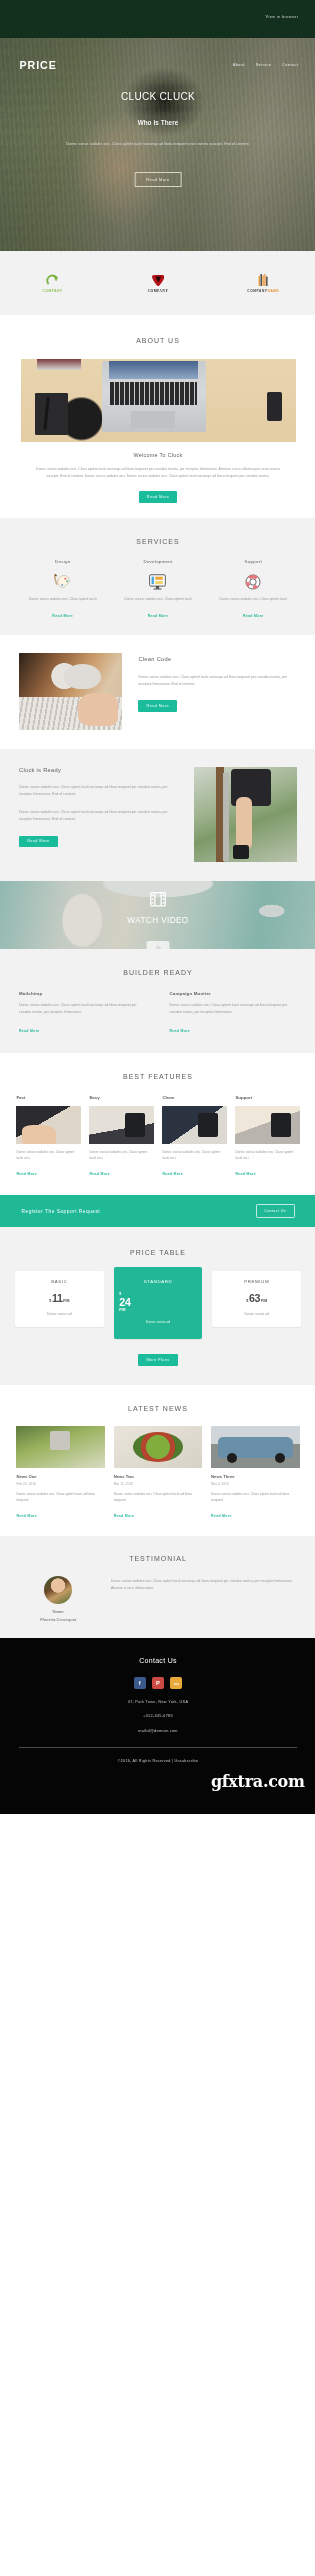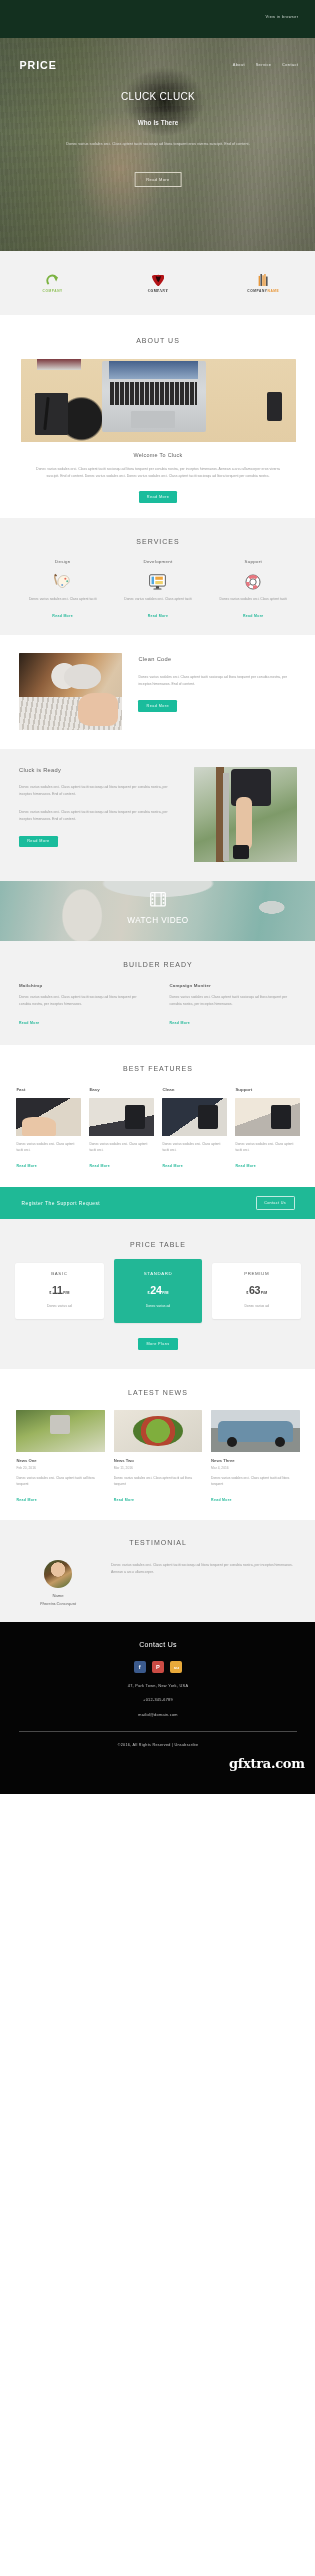--- a/index.html
+++ b/index.html
@@ -172,21 +172,21 @@
     background:linear-gradient(160deg,#cfd6cb 0%, #9fb38f 38%, #7e9a69 58%, #b9c4ae 100%);
   }
   .ready-img .post { position:absolute; left:21.5px; top:0; width:8.2px; height:95px; background:#7b5a3a; }
   .ready-img .ladder { position:absolute; left:29px; top:6.3px; width:5.7px; height:88px; background:#b9b9b4; }
   .ready-img .leg { position:absolute; left:42px; top:30px; width:16.4px; height:53px; background:#e6c3a3; border-radius:6.3px; }
   .ready-img .skirt { position:absolute; left:37px; top:2.5px; width:40px; height:37px; background:#26262b; border-radius:3.8px; }
   .ready-img .boot { position:absolute; left:39px; bottom:2.5px; width:16.4px; height:14px; background:#1d1d20; border-radius:2.5px; }
 
   
   .video {
-    height:60px; position:relative; overflow:hidden;
+    height:68px; position:relative; overflow:hidden;
     background:linear-gradient(100deg,#9cc8bf 0%, #d6ded5 22%, #e7e3d6 40%, #bcd6cc 62%, #8fc3b9 82%, #a9cfc6 100%);
   }
   .video::before {
     content:""; position:absolute; inset:0;
     background:
       radial-gradient(ellipse 33px 44px at 26% 58%, #f3f0e8 0 58%, rgba(243,240,232,0) 62%),
       radial-gradient(ellipse 76px 19px at 50% 4%, #eef1ee 0 70%, rgba(238,241,238,0) 74%),
       radial-gradient(ellipse 17.7px 8.8px at 86% 44%, #dfe6e2 0 70%, rgba(223,230,226,0) 74%);
   }
   .video::after{ content:""; position:absolute; inset:0; background:rgba(40,50,48,.10); }
@@ -247,21 +247,21 @@
   .price-card {
     flex:1; background:#ffffff; border-radius:1.9px; text-align:center;
     padding:8.8px 5px 10px; box-shadow:0 0.6px 1.3px rgba(0,0,0,.06);
   }
   .price-card.featured {
     background:#22b796; color:#ffffff; padding:12px 5px 14px; margin-top:-3.2px;
   }
   .p-name { font-size:4.4px; letter-spacing:0.6px; color:#5d5d5d; }
   .price-card.featured .p-name { color:#ffffff; }
   .p-amount { margin-top:7.6px; color:#4c4c4c; display:flex; align-items:baseline; justify-content:center; }
-  .price-card.featured .p-amount { color:#ffffff; }
+  .price-card.featured .p-amount { color:#ffffff;flex-direction:column; }
   .p-cur { font-size:3.8px; font-weight:bold; margin-right:0.6px; }
   .p-val { font-size:10.7px; font-weight:bold; letter-spacing:-0.3px; }
   .p-per { font-size:3.5px; font-weight:bold; margin-left:0.6px; }
   .p-feat { font-size:3.4px; line-height:6.3px; color:#9a9a9a; margin-top:7px; }
   .price-card.featured .p-feat { color:#e4f7f1; }
   .more-plans-wrap { text-align:center; margin-top:12.6px; }
 
   
   .news { background:#ffffff; padding:20px 16.4px 17.7px; }
   .news-row { display:flex; gap:8.8px; margin-top:14px; }
@@ -298,21 +298,21 @@
   .footer-h { font-size:7px; color:#ffffff; letter-spacing:0.3px; }
   .social { display:flex; gap:6.3px; justify-content:center; margin-top:12.6px; }
   .social span {
     width:12px; height:12px; border-radius:1.9px; color:#ffffff;
     font-size:5.7px; font-weight:bold; display:flex; align-items:center; justify-content:center;
   }
   .footer-line { font-size:3.8px; color:#c9c9c9; margin-top:10.7px; letter-spacing:0.3px; }
   .footer-div { width:278px; height:0.6px; background:#4a4a4a; margin:14px auto 0; }
   .footer-copy { font-size:3.7px; color:#c9c9c9; margin-top:11.4px; letter-spacing:0.3px; }
   .watermark {
-    text-align:right; padding:8.8px 11.4px 6.3px; font-size:13px; font-weight:bold;
+    text-align:right; padding:8.8px 11.4px 6.3px; font-size:16px; font-weight:bold;
     color:#ffffff; font-family:"DejaVu Serif", serif; letter-spacing:-0.3px;
   }
 </style>
 </head>
 <body>
 
 <div class="page">
 
   <div class="topbar">
     <a class="view-browser">View in browser</a>

